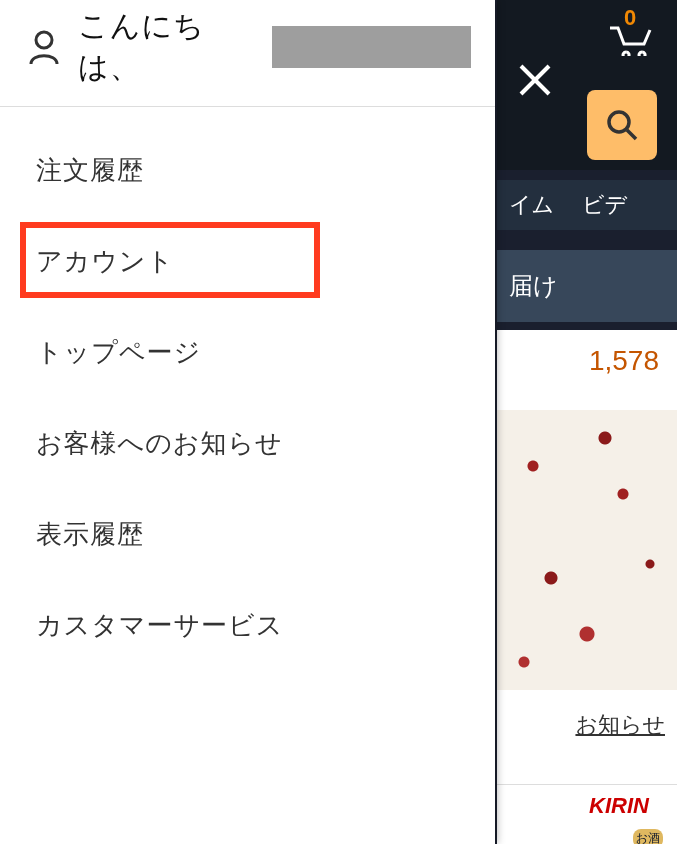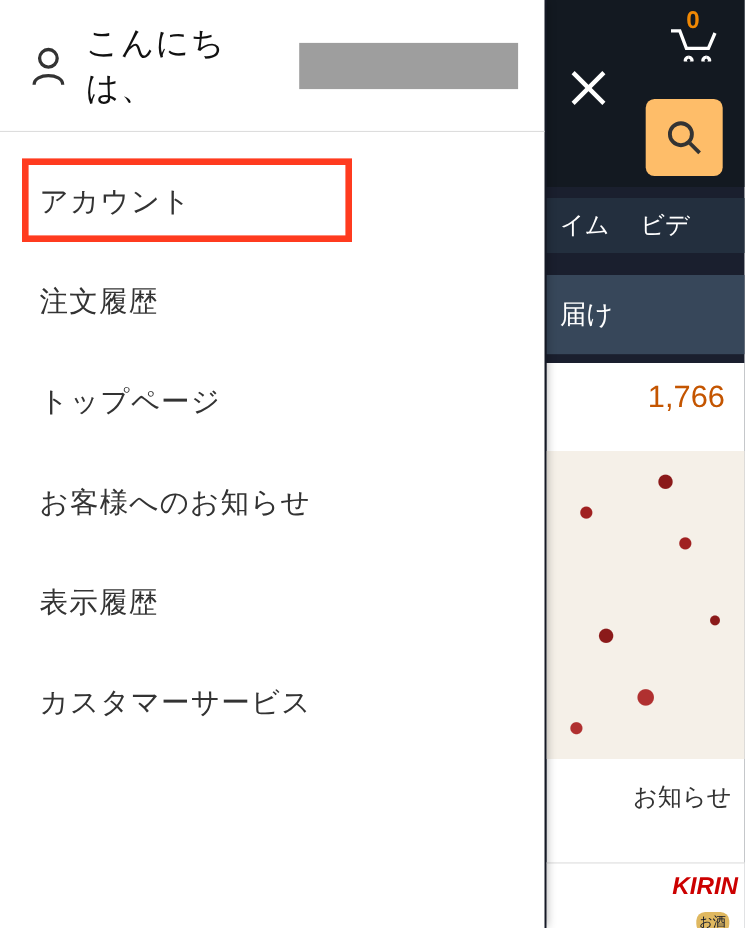--- a/index.html
+++ b/index.html
@@ -106,33 +106,34 @@
         radial-gradient(circle at 60% 10%, #8b1a1a 0, #8b1a1a 6px, transparent 7px),
         radial-gradient(circle at 15% 90%, #b03030 0, #b03030 5px, transparent 6px),
         linear-gradient(#f5f0e8, #f5f0e8);
     }
     .bg-notice {
       position: absolute;
       top: 710px;
       right: 12px;
       color: #333;
       font-size: 22px;
+      text-decoration: underline;
     }
     .bg-kirin {
       position: absolute;
       bottom: 0;
       right: 0;
       width: 180px;
       height: 60px;
       background: #fff;
       border-top: 1px solid #ddd;
     }
     .bg-kirin-logo {
       position: absolute;
-      top: 8px; right: 6px;
+      top: 8px; right: 28px;
       color: #cc0000;
       font-weight: bold;
       font-size: 22px;
       font-style: italic;
     }
     .bg-kirin-badge {
       position: absolute;
       top: 44px; right: 14px;
       background: #dfb860;
       border-radius: 8px;
@@ -145,21 +146,21 @@
       top: 0; left: 0;
       width: 495px;
       height: 100%;
       background: #fff;
       z-index: 10;
       box-shadow: 2px 0 8px rgba(0,0,0,0.3);
     }
     .drawer-header {
       display: flex;
       align-items: center;
-      padding: 19px 24px 18px 28px;
+      padding: 6px 24px 18px 28px;
       border-bottom: 1px solid #ddd;
       gap: 18px;
     }
     .user-icon {
       width: 32px;
       height: 36px;
       flex-shrink: 0;
     }
     .greeting {
       font-size: 30px;
@@ -231,46 +232,46 @@
     </div>
   </div>
   <div class="bg-nav">
     <span>イム</span>
     <span>ビデ</span>
   </div>
   <div class="bg-deliver">
     <span>届け</span>
   </div>
   <div class="bg-white-area"></div>
-  <div class="bg-points">1,766</div>
+  <div class="bg-points">1,578</div>
   <div class="bg-promo-img"></div>
   <div class="bg-notice">お知らせ</div>
   <div class="bg-kirin">
     <span class="bg-kirin-logo">KIRIN</span>
     <span class="bg-kirin-badge">お酒</span>
   </div>
 </div>
 
 <div class="drawer">
   <div class="drawer-header">
     <span class="user-icon">
       <svg viewBox="0 0 32 36" width="32" height="36">
         <circle cx="16" cy="11" r="8" stroke="#333" stroke-width="3" fill="none"></circle>
         <path d="M3 35 C3 24, 29 24, 29 35" stroke="#333" stroke-width="3" fill="none"></path>
       </svg>
     </span>
     <span class="greeting">こんにちは、</span>
     <span class="name-placeholder"></span>
   </div>
   <div class="menu-list">
+    <div class="menu-item">注文履歴</div>
     <div class="menu-item highlighted">
       <span>アカウント</span>
       <span class="highlight-box"></span>
     </div>
-    <div class="menu-item">注文履歴</div>
     <div class="menu-item">トップページ</div>
     <div class="menu-item">お客様へのお知らせ</div>
     <div class="menu-item">表示履歴</div>
     <div class="menu-item">カスタマーサービス</div>
   </div>
 </div>
 
 <div class="close-btn">
   <svg width="40" height="40" viewBox="0 0 40 40">
     <line x1="6" y1="6" x2="34" y2="34"></line>

